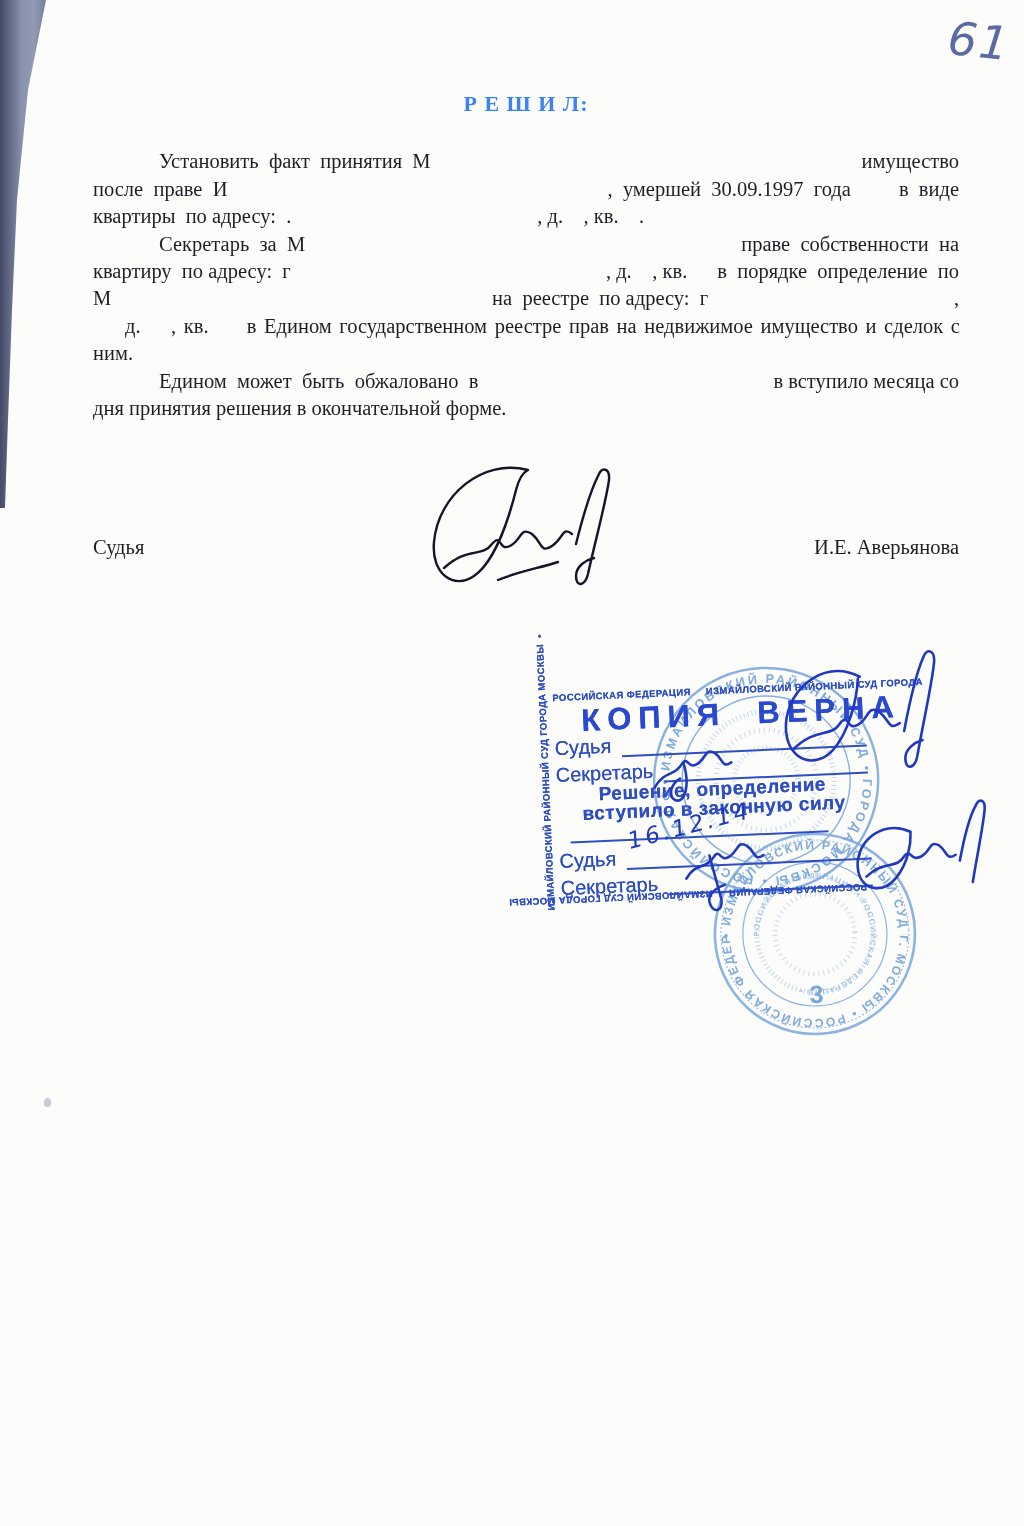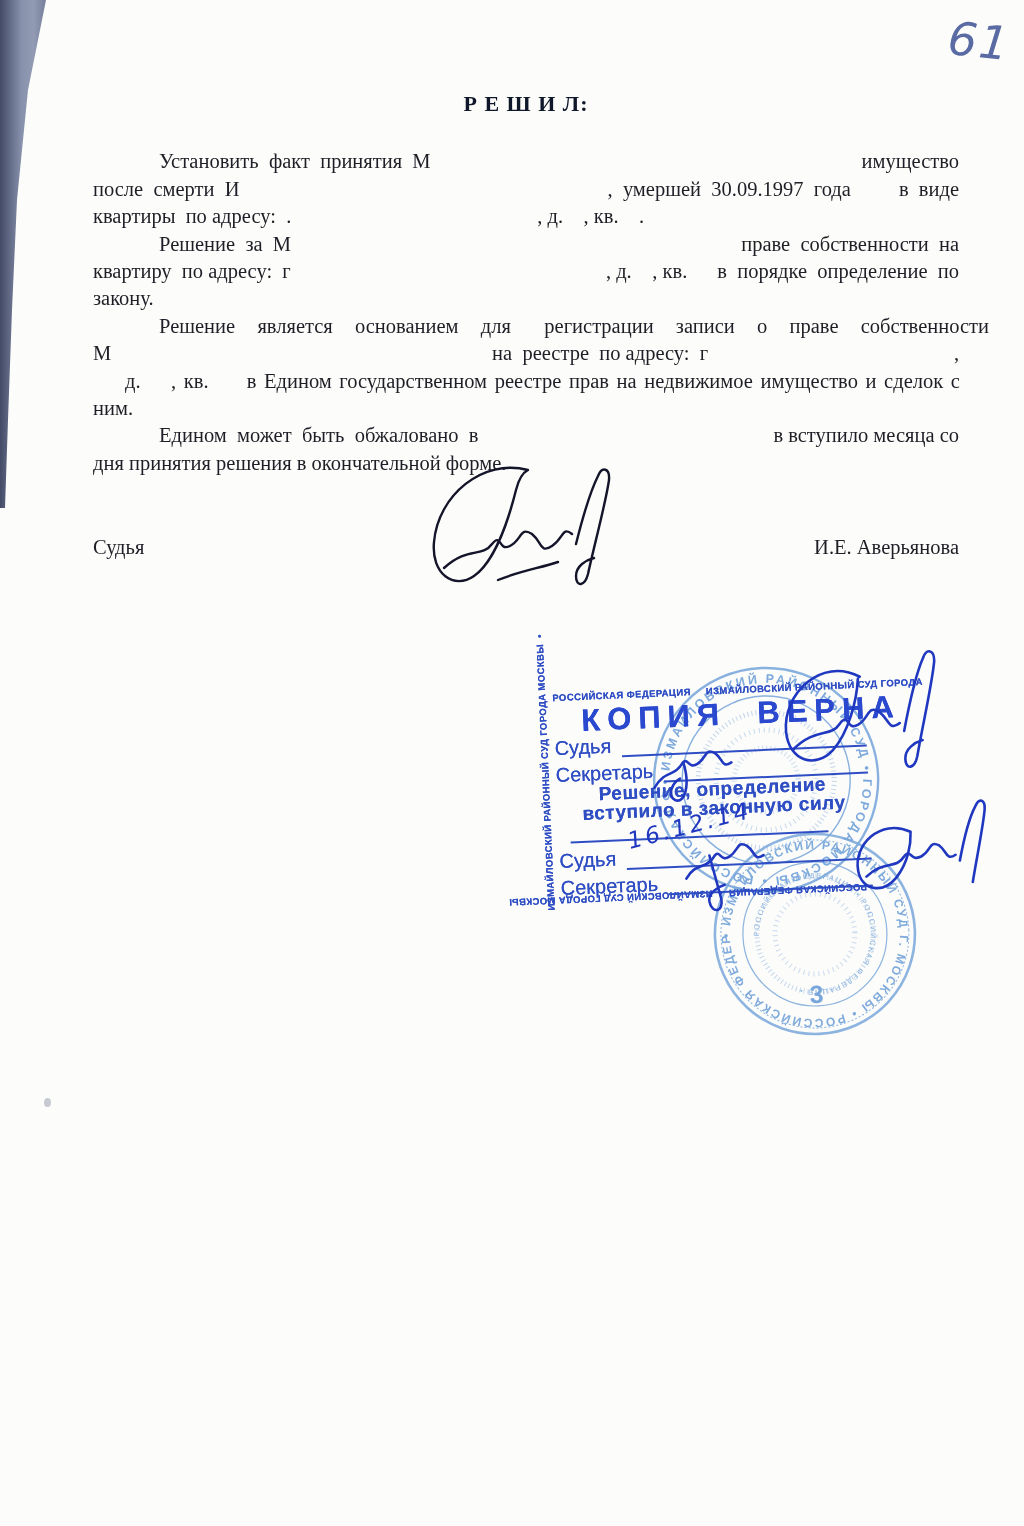--- a/index.html
+++ b/index.html
@@ -17,21 +17,21 @@
 
   
   .pagenum{position:absolute;left:948px;top:14px;font-family:"DejaVu Sans",sans-serif;
            font-style:italic;font-size:46px;color:#5a6ba3;transform:rotate(6deg);
            letter-spacing:2px;}
 
   
   .content{position:absolute;left:93px;top:90px;width:866px;color:#1e1e26;
            font-size:20.5px;line-height:27.4px;}
   .content h1{font-size:22px;margin:0 0 31px 0;text-align:center;font-weight:bold;
-              letter-spacing:1px;color:#0f172a;}
+              letter-spacing:1px;color:#3b82f6;}
   .line{display:flex;}
   .line.blk{display:block;}
   .line span{white-space:pre;}
   .indent{text-indent:0;}
   .indent > span:first-child{padding-left:66px;}
   .g1{flex:1 1 auto;}
   .g14{flex-grow:1.55;}
   .g10{flex-grow:1;}
   .gap45{width:48px;flex:0 0 auto;}
   .gap30{width:30px;flex:0 0 auto;}
@@ -85,52 +85,46 @@
   <div class="content">
     <h1>Р Е Ш И Л:</h1>
 
     <div class="line indent">
       <span>Установить  факт  принятия  М</span>
       <span class="g1"></span>
       <span>имущество</span>
     </div>
 
     <div class="line">
-      <span>после  смерти  И</span>
+      <span>после  праве  И</span>
       <span class="g1"></span>
       <span>,  умершей  30.09.1997  года</span>
       <span class="gap45"></span>
       <span>в  виде</span>
     </div>
 
     <div class="line blk">
       <span>квартиры  по адресу:  .</span><span class="ml246"></span><span>, д.&nbsp;&nbsp;&nbsp;&nbsp;, кв.&nbsp;&nbsp;&nbsp;&nbsp;.</span>
     </div>
 
     <div class="line indent">
-      <span>Решение  за  М</span>
+      <span>Секретарь  за  М</span>
       <span class="g1"></span>
       <span>праве  собственности  на</span>
     </div>
 
     <div class="line">
       <span>квартиру  по адресу:  г</span>
       <span class="g1"></span>
       <span>, д.&nbsp;&nbsp;&nbsp;&nbsp;, кв.</span>
       <span class="gap30"></span>
       <span>в  порядке  определение  по</span>
     </div>
 
-    <div class="line blk">
-      <span>закону.</span>
-    </div>
-
-    <div class="line blk indent just-wide">
-      <span>Решение  является  основанием  для   регистрации  записи  о  праве  собственности</span>
-    </div>
+
 
     <div class="line">
       <span>М</span>
       <span class="g14"></span>
       <span>на  реестре  по адресу:  г</span>
       <span class="g10"></span>
       <span>,</span>
     </div>
 
     <div class="line blk just-med">

